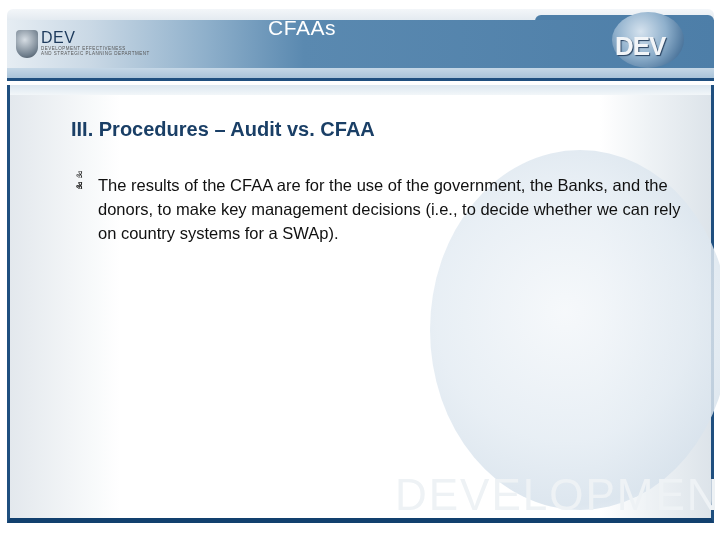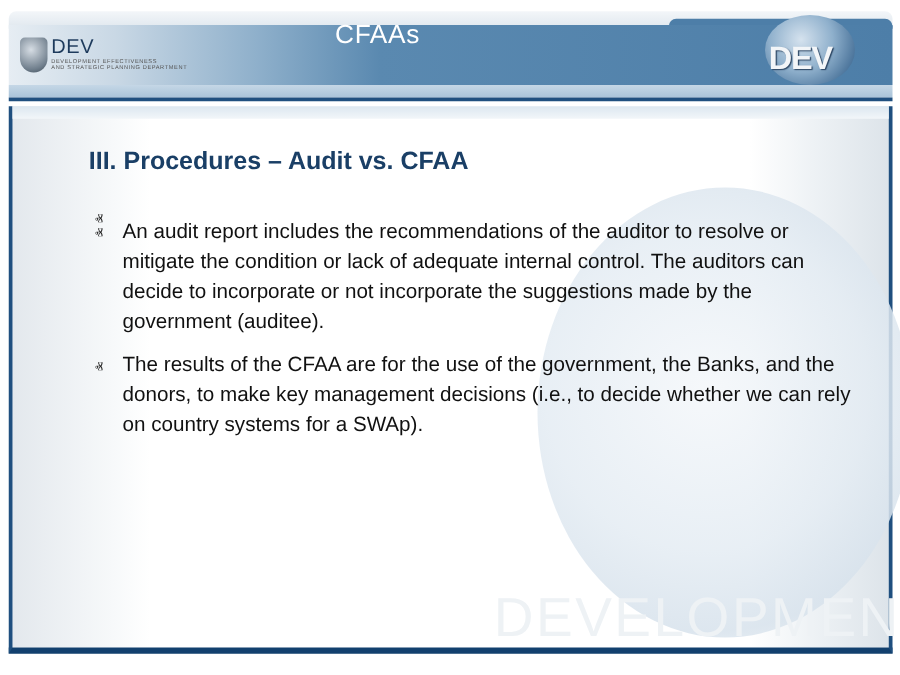--- a/index.html
+++ b/index.html
@@ -60,20 +60,19 @@
   <div class="bg-word">DEVELOPMENT</div>
 
   <div class="heading">III. Procedures – Audit vs. CFAA</div>
 
   <ul class="bullets">
     <li class="bullet">
       <span class="bullet-icon">ⱏ</span>
     </li>
     <li class="bullet">
       <span class="bullet-icon">ⱏ</span>
-      <span>An audit report includes the recommendations of the auditor to resolve or mitigate the condition or lack of adequate internal control.  The auditors can decide to incorporate or not incorporate the suggestions made by the government (auditee).</span>
     </li>
     <li class="bullet">
       <span class="bullet-icon">ⱏ</span>
       <span>The results of the CFAA are for the use of the government, the Banks, and the donors, to make key management decisions (i.e., to decide whether we can rely on country systems for a SWAp).</span>
     </li>
   </ul>
 </div>
 
 </body></html>

